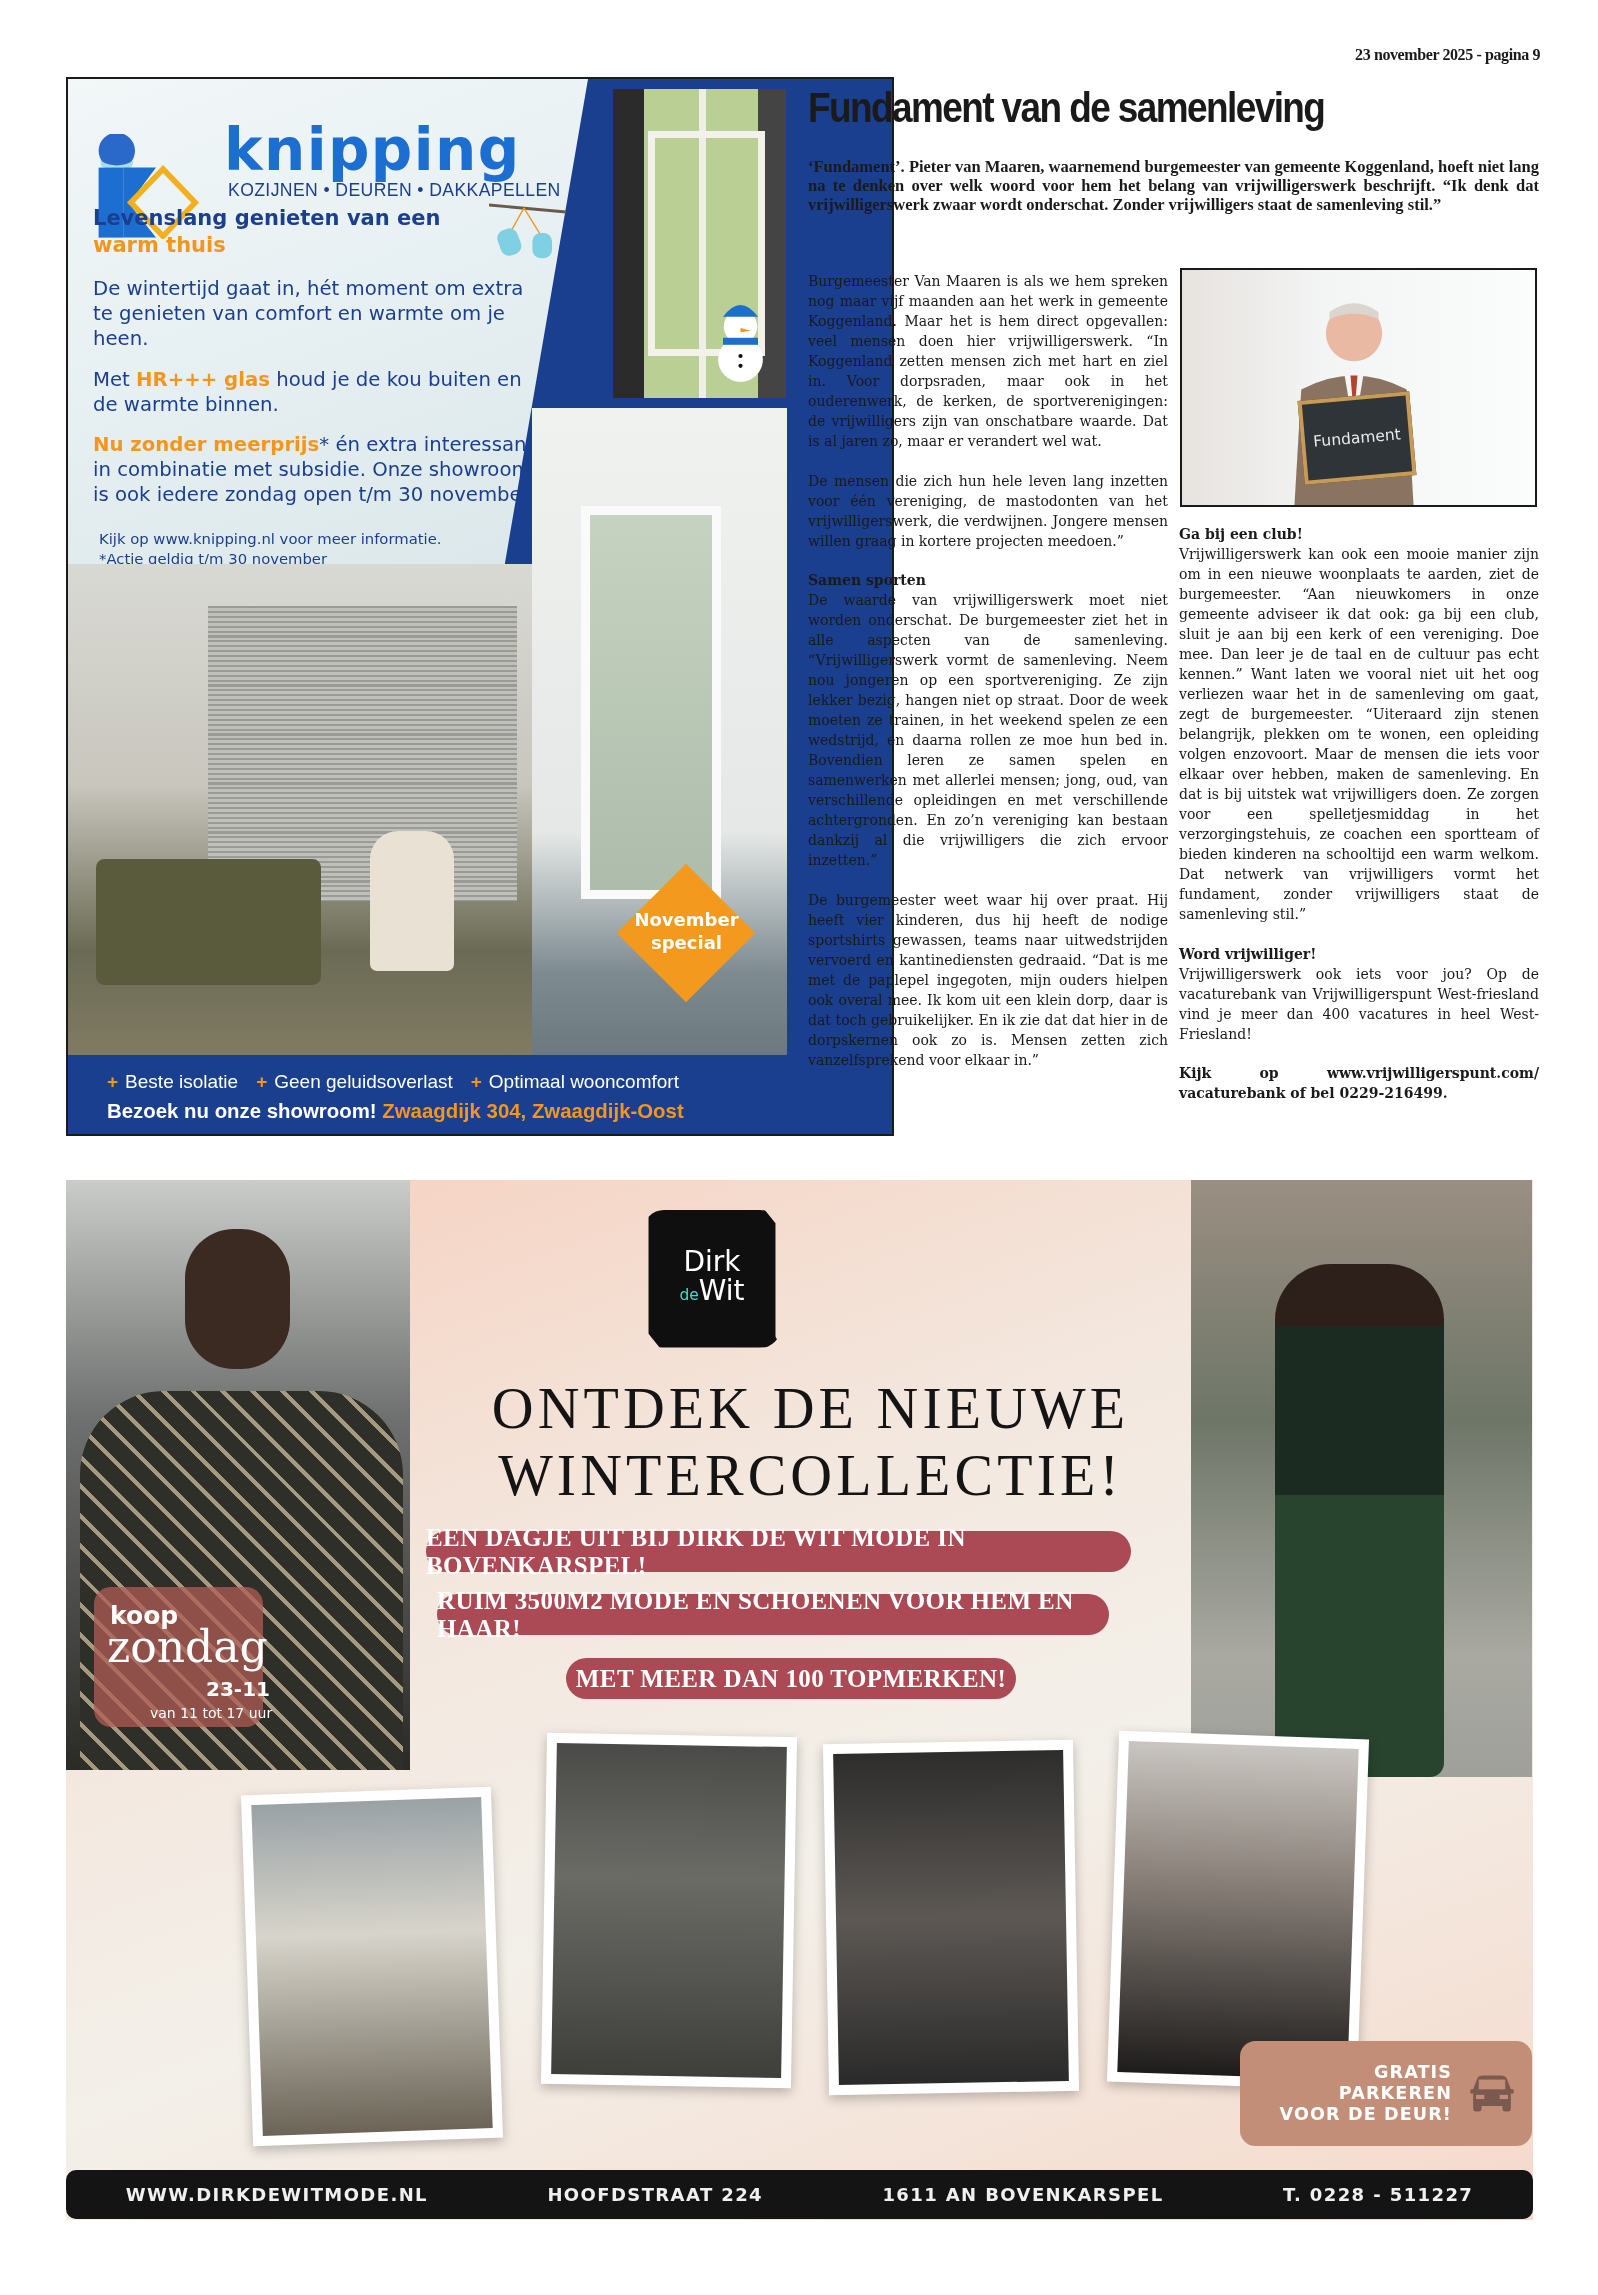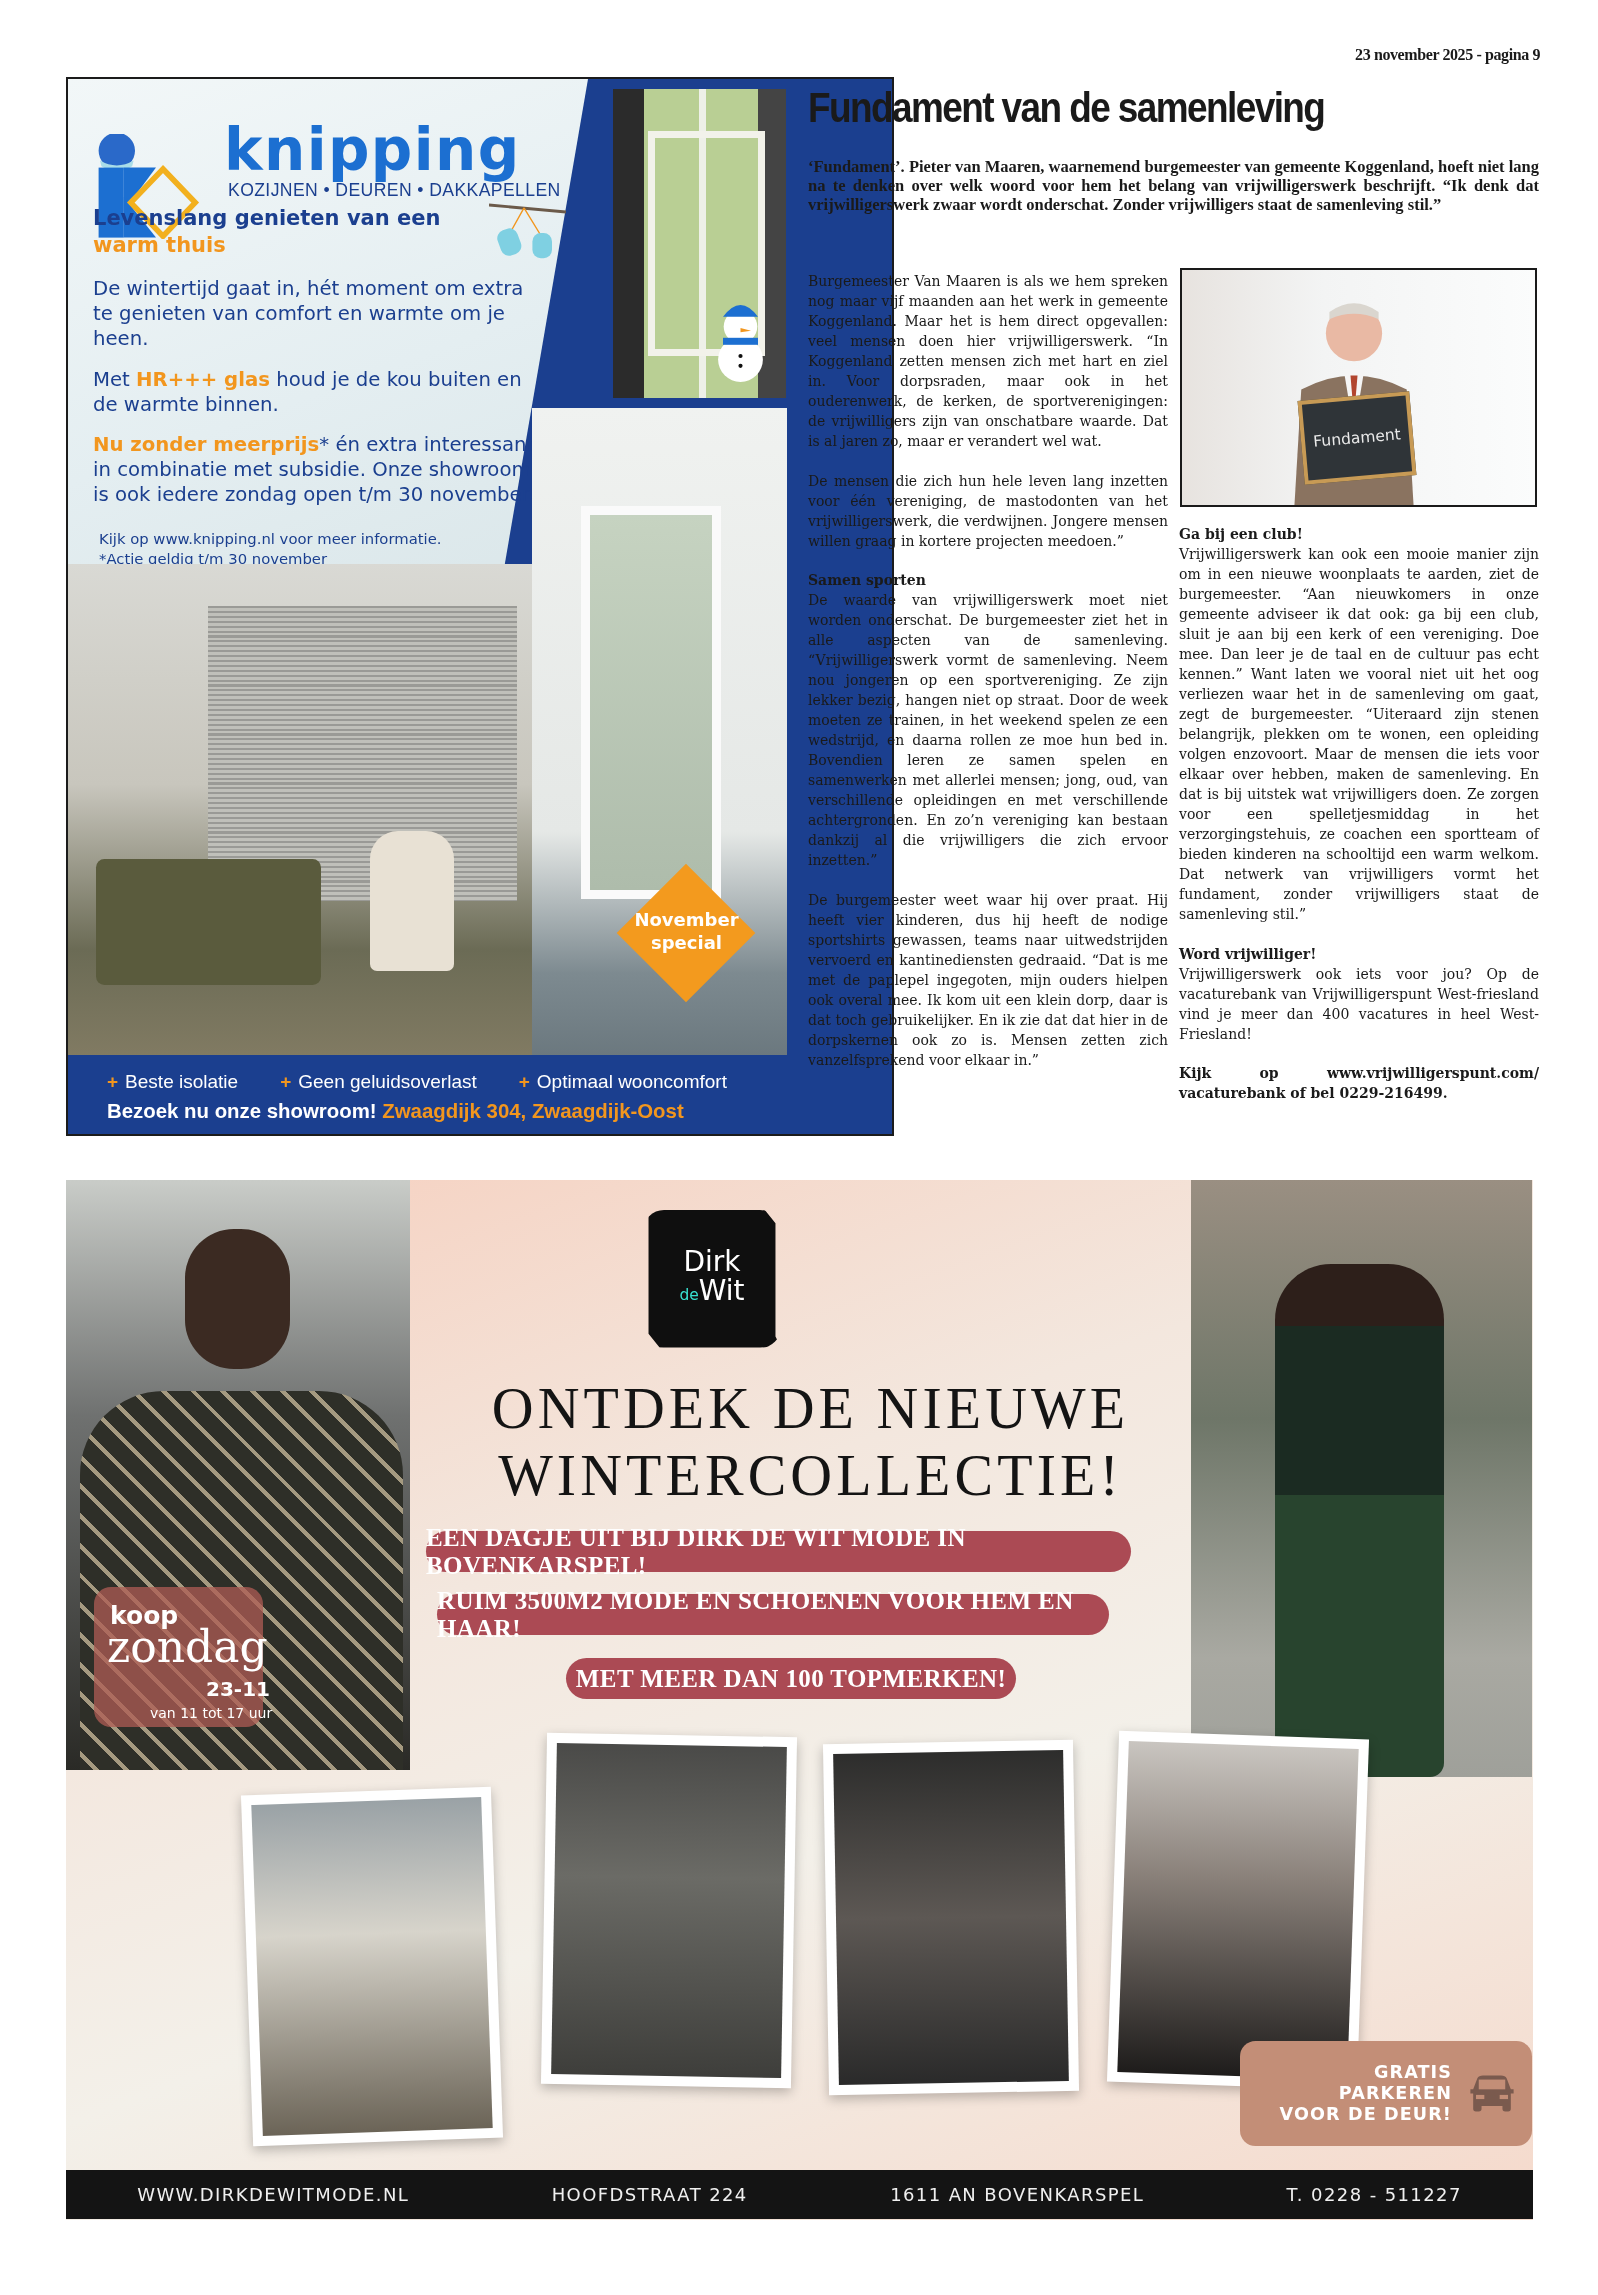--- a/index.html
+++ b/index.html
@@ -26,21 +26,21 @@
   .kn-photo-door .snowman { position: absolute; right: 14px; bottom: 14px; width: 63px; height: 91px; }
   .kn-photo-hall { position: absolute; left: 464px; top: 329px; width: 255px; height: 707px; background: linear-gradient(180deg, #f0f2f0 0%, #e5e8e6 60%, #7d8a90 80%, #5e6b72 100%); }
   .kn-photo-hall .door { position: absolute; left: 49px; top: 98px; width: 140px; height: 393px; border: 9.8px solid #fafafa; background: linear-gradient(180deg, #c6d3c1 0%, #aebcab 100%); }
   .kn-photo-living { position: absolute; left: 0; top: 485px; width: 464px; height: 551px; background: linear-gradient(180deg, #d9d9d4 0%, #c8c6bd 40%, #6b6b55 70%, #8d836a 100%); }
   .kn-photo-living .blinds { position: absolute; left: 140px; top: 42px; width: 309px; height: 295px; background: repeating-linear-gradient(180deg, #9a9a96 0 2.1px, #c0c0ba 2.1px 4.9px); }
   .kn-photo-living .sofa { position: absolute; left: 28px; top: 295px; width: 225px; height: 126px; background: #5a5b3d; border-radius: 8.4px; }
   .kn-photo-living .chair { position: absolute; left: 302px; top: 267px; width: 84px; height: 140px; background: #e8e1d4; border-radius: 28px 28px 7px 7px; }
   .kn-badge { position: absolute; left: 569px; top: 805px; width: 98px; height: 98px; background: #f39a1e; transform: rotate(45deg); }
   .kn-badge-text { position: absolute; left: 541px; top: 830px; width: 155px; text-align: center; font-family: "DejaVu Sans", sans-serif; font-weight: bold; font-size: 18px; line-height: 22.5px; color: #ffffff; }
   .kn-footer { position: absolute; left: 0; top: 976px; width: 100%; height: 80px; background: #1b3f8f; padding: 15.5px 39px 0 39px; font-family: "Liberation Sans", sans-serif; color: #ffffff; }
-  .kn-benefits { display: flex; gap: 42px; font-size: 19px; }
+  .kn-benefits { display: flex; gap: 18px; font-size: 19px; }
   .kn-benefits .plus { color: #f2961e; margin-right: 7px; font-weight: bold; }
   .kn-visit { margin-top: 7px; font-size: 20.4px; font-weight: bold; }
   .kn-visit .addr { color: #f2961e; }
 
   
   .article { position: absolute; left: 808px; top: 83px; width: 731px; }
   .art-title { font-family: "Liberation Sans", sans-serif; font-weight: bold; font-size: 42px; letter-spacing: -1.8px; transform: scaleX(0.88); transform-origin: left; white-space: nowrap; line-height: 49px; }
   .art-lead { margin-top: 25px; font-family: "Liberation Serif", serif; font-weight: bold; font-size: 16.5px; line-height: 19px; text-align: justify; }
   .art-cols { position: absolute; top: 188px; left: 0; width: 731px; }
   .col { position: absolute; top: 0; width: 360px; font-family: "DejaVu Serif", serif; font-size: 14px; line-height: 20px; text-align: justify; hyphens: auto; }
@@ -90,21 +90,21 @@
   .pol3 { left: 760px; top: 562px; transform: rotate(-1deg); }
   .pol3 .img { background: linear-gradient(180deg, #2d2d2c 0%, #5d5854 50%, #2a2a2a 100%); }
   .pol4 { left: 1047px; top: 555px; transform: rotate(2deg); }
   .pol4 .img { background: linear-gradient(180deg, #c9c5c0 0%, #8a817a 40%, #1e1c1b 100%); }
 
   .dw-info { position: absolute; background: #c38e77; border-radius: 15.5px; color: #fff; font-family: "DejaVu Sans", sans-serif; font-weight: bold; font-size: 17.6px; line-height: 21px; letter-spacing: 1.1px; display: flex; align-items: center; }
   .info-lunch { left: 0; top: 861px; width: 379px; height: 105px; padding-left: 21px; gap: 17px; }
   .info-park { left: 1174px; top: 861px; width: 292px; height: 105px; padding: 0 17px 0 25px; justify-content: flex-end; gap: 17px; text-align: right; }
   .dw-info svg { flex: 0 0 auto; }
 
-  .dw-footer { position: absolute; left: 0; top: 990px; width: 100%; height: 49px; background: #141414; display: flex; align-items: center; justify-content: space-around; font-family: "DejaVu Sans", sans-serif; font-size: 18px; color: #f0f0f0; letter-spacing: 1.4px; font-weight: 400; }
+  .dw-footer { position: absolute; left: 0; top: 990px; width: 100%; height: 49px; background: #141414; display: flex; align-items: center; justify-content: space-around; font-family: "DejaVu Sans", sans-serif; font-size: 18px; color: #f0f0f0; letter-spacing: 1.4px; font-weight: 700; border-radius: 10px; }
 </style>
 </head>
 <body>
 
 <div class="page-header">23 november 2025 - pagina 9</div>
 
 <div class="knipping">
   <div class="kn-left"></div>
 
   <svg class="kn-logo-mark" viewBox="0 0 160 150">

